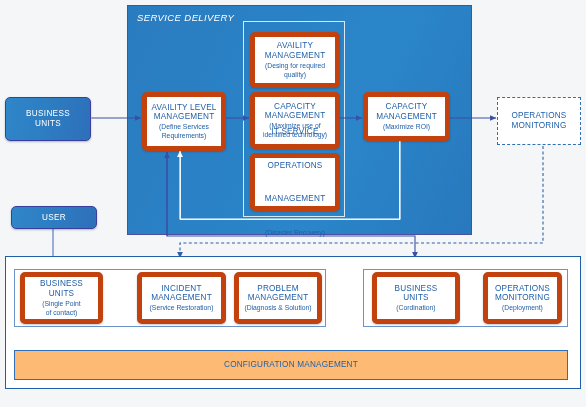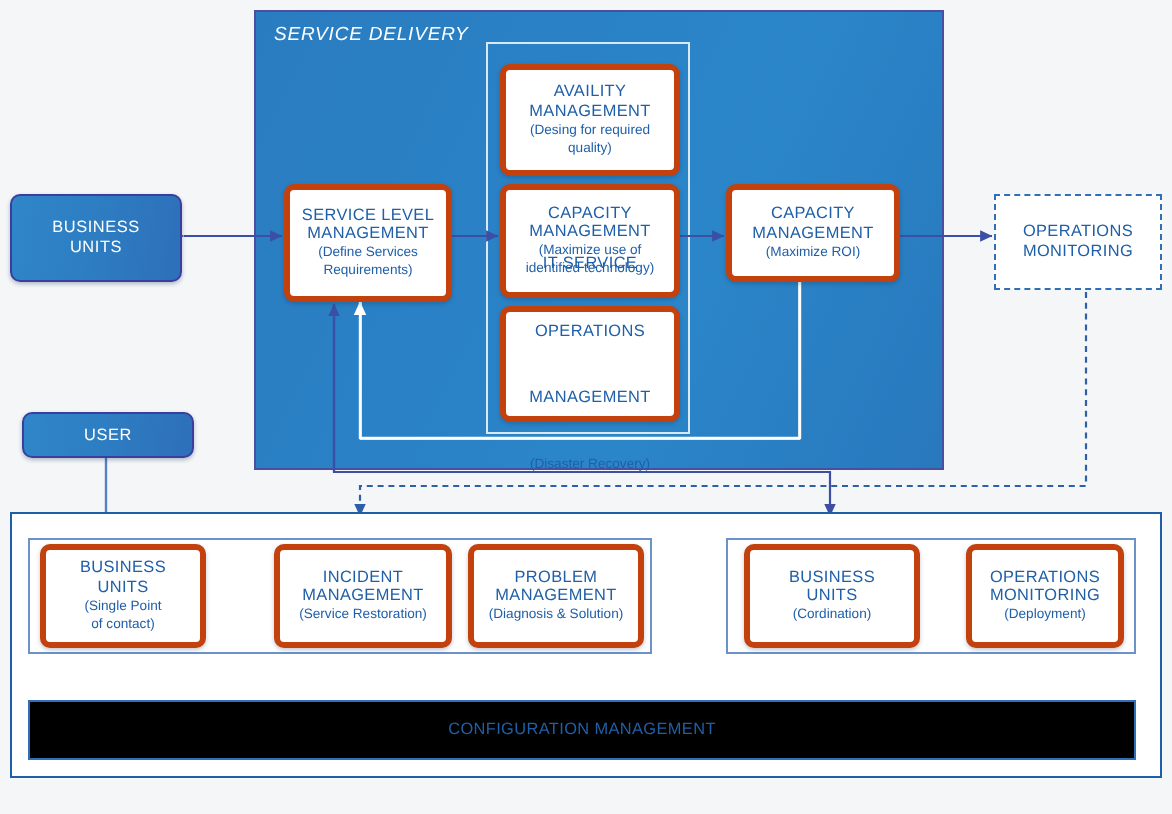--- a/index.html
+++ b/index.html
@@ -15,21 +15,21 @@
     position:absolute;
     box-sizing:border-box;
     display:flex;flex-direction:column;
     align-items:center;justify-content:center;
     text-align:center;
     line-height:1.18;
   }
   
   .wbox{
     background:#ffffff;
-    border:3px solid #c2410c;
+    border:5px solid #c2410c;
     border-radius:5px;
     color:#1f5fa8;
     box-shadow:0 1px 2px rgba(10,40,80,.25);
   }
   .wbox .ttl{font-size:8.2px;letter-spacing:.2px;font-weight:400;}
   .wbox .sub{font-size:6.8px;margin-top:1px;}
   
   .gbox{
     background:linear-gradient(100deg,#2f86c8 0%,#2d7ec2 45%,#2e6fba 100%);
     border:1px solid #3a3f9e;
@@ -63,21 +63,21 @@
   .panel-outer{
     position:absolute;box-sizing:border-box;
     background:#ffffff;border:1px solid #1f5fa8;
   }
   .panel-inner{
     position:absolute;box-sizing:border-box;
     background:transparent;border:1px solid #6b93c9;
   }
   .cfgbox{
     position:absolute;box-sizing:border-box;
-    background:#000000;border:1px solid #2f6fb5;
+    background:#fdba74;border:1px solid #2f6fb5;
     display:flex;flex-direction:column;align-items:center;justify-content:center;
     text-align:center;color:#1f5fa8;line-height:1.25;
   }
   .cfgbox .ttl{font-size:8.2px;letter-spacing:.2px;}
   .cfgbox .sub{font-size:8px;margin-top:1px;}
   svg.links{position:absolute;left:0;top:0;width:586px;height:407px;pointer-events:none;}
 </style>
 </head>
 <body>
 
@@ -161,21 +161,21 @@
   <div class="node gbox" style="left:11px;top:206px;width:86px;height:23px;">
     <div class="ttl">USER</div>
   </div>
 
   <div class="node dbox" style="left:497px;top:97px;width:84px;height:48px;">
     <div class="ttl">OPERATIONS</div>
     <div class="ttl">MONITORING</div>
   </div>
 
   <div class="node wbox" style="left:142px;top:92px;width:84px;height:59px;">
-    <div class="ttl">SERVICE LEVEL</div>
+    <div class="ttl">AVAILITY LEVEL</div>
     <div class="ttl">MANAGEMENT</div>
     <div class="sub">(Define Services</div>
     <div class="sub">Requirements)</div>
   </div>
 
   <div class="node wbox" style="left:250px;top:32px;width:90px;height:56px;">
     <div class="ttl">AVAILITY</div>
     <div class="ttl">MANAGEMENT</div>
     <div class="sub">(Desing for required</div>
     <div class="sub">quality)</div>

